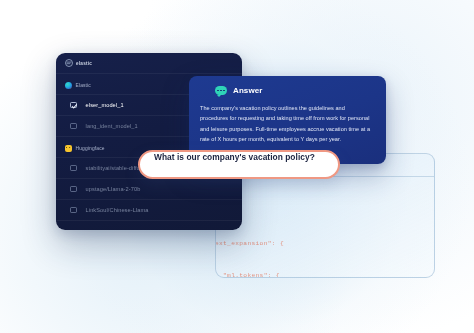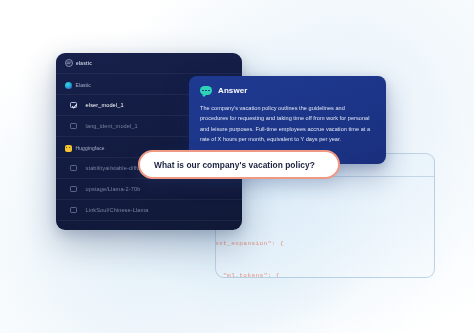--- a/index.html
+++ b/index.html
@@ -183,21 +183,21 @@
     top: 76px;
     width: 197px;
     height: 88px;
     background: linear-gradient(160deg, #1e3a91 0%, #1c3588 55%, #1a2f7d 100%);
     border-radius: 8px;
     box-shadow: 0 12px 28px rgba(22,44,102,0.30), 0 3px 10px rgba(22,44,102,0.18);
     overflow: hidden;
   }
   #answer-head {
     display: flex;
-    margin: 10px 0 0 11px;
+    margin: 10px 0 0 26px;
   }
   #answer-bubble-icon {
     width: 12px;
     height: 9px;
     border-radius: 4.5px;
     background: #2fd4b8;
     margin-right: 6px;
     position: relative;
     flex: 0 0 auto;
   }
@@ -243,21 +243,21 @@
     left: 138px;
     top: 150px;
     width: 202px;
     height: 29px;
     border-radius: 15px;
     background: #ffffff;
     border: 2px solid #ef9883;
     box-sizing: border-box;
     box-shadow: 0 6px 16px rgba(60,90,140,0.16);
     display: flex;
-    align-items: center;
+    align-items: flex-start;
   }
   #search-value {
     margin-left: 14px;
     font-size: 8.4px;
     font-weight: bold;
     color: #1b2340;
     letter-spacing: 0.04px;
     white-space: nowrap;
   }
 </style>

